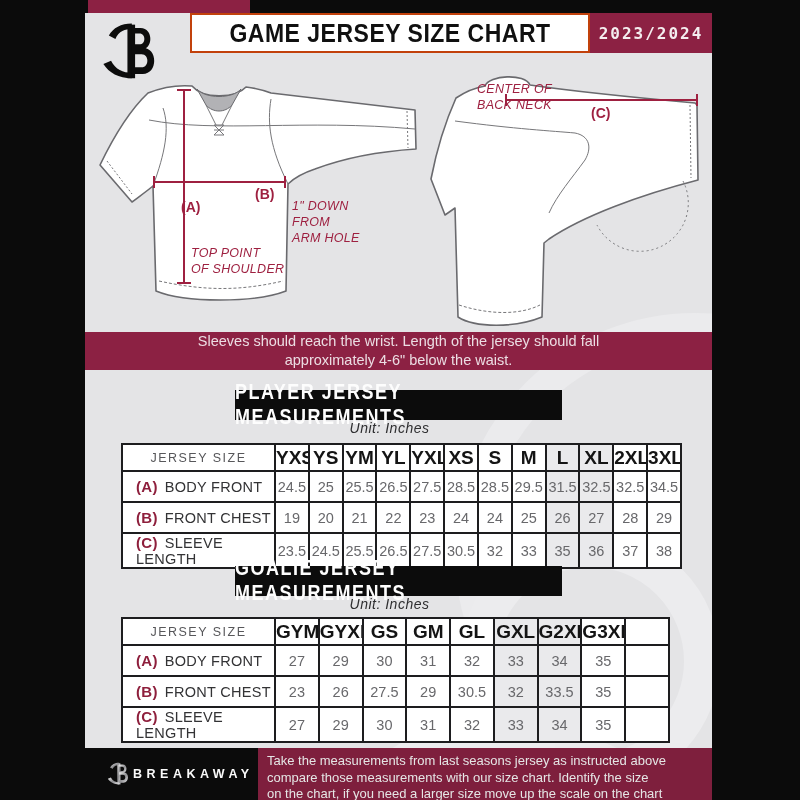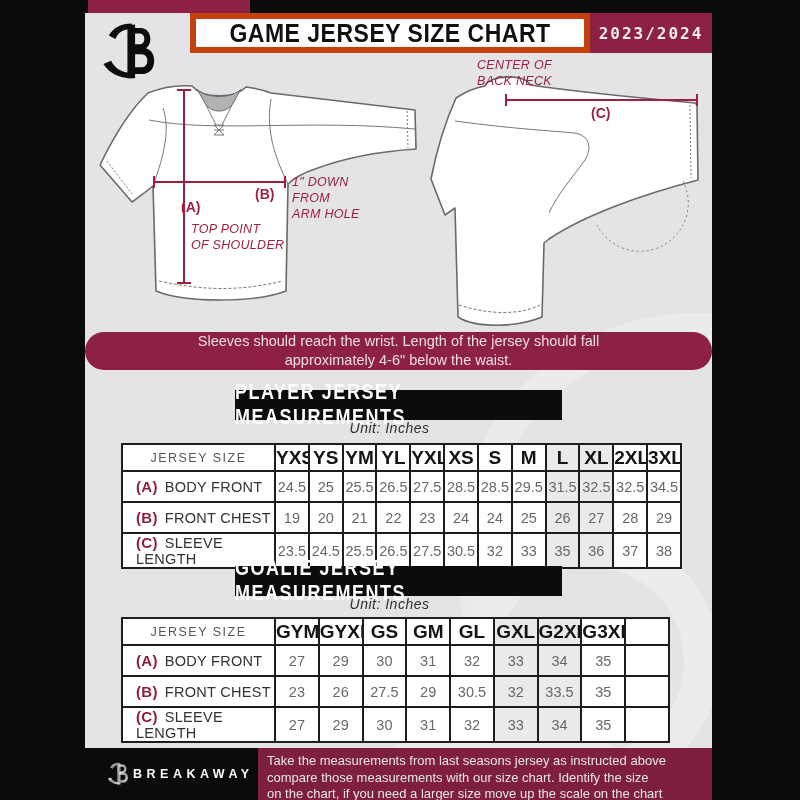--- a/index.html
+++ b/index.html
@@ -7,39 +7,39 @@
         font-family:"Liberation Sans",sans-serif;}
   .top-strip{position:absolute;left:88px;top:0;width:162px;height:13px;background:#8C2143;}
   .content{position:absolute;left:85px;top:13px;width:627px;height:735px;background:#e4e4e6;overflow:hidden;}
 
   
   .watermark{position:absolute;left:0;top:0;width:627px;height:735px;z-index:0;pointer-events:none;}
 
   
   .logo{position:absolute;left:16px;top:4px;z-index:2;}
   .title-box{position:absolute;left:105px;top:0;width:400px;height:40px;background:#fff;
-             border:6px solid #c2410c;box-sizing:border-box;display:flex;align-items:center;
+             border:2px solid #c2410c;box-sizing:border-box;display:flex;align-items:center;
              justify-content:center;z-index:2;}
   .title-box span{font-size:23px;font-weight:bold;color:#101010;letter-spacing:.5px;
                   transform:scaleY(1.12);display:inline-block;}
   .season-box{position:absolute;left:505px;top:0;width:122px;height:40px;background:#8C2143;
               display:flex;align-items:center;justify-content:center;z-index:2;
               font-family:"DejaVu Sans Mono",monospace;font-weight:bold;font-size:16px;
               letter-spacing:2px;color:#f4edef;}
 
   
   .diagram{position:absolute;left:0;top:40px;width:627px;height:279px;z-index:1;}
   .diagram svg{position:absolute;left:0;top:0;}
   .anno{position:absolute;color:#9E2040;z-index:2;}
   .anno.code{font-weight:bold;font-size:14px;}
-  .anno.note{font-style:italic;font-size:12.5px;line-height:1.28;white-space:pre-line;letter-spacing:.3px;}
+  .anno.note{font-style:italic;font-size:12.5px;line-height:1.28;white-space:pre-line;letter-spacing:.3px;margin-top:24px;}
 
   
   .notice{position:absolute;left:0;top:319px;width:627px;height:38px;background:#8C2143;z-index:1;
-          display:flex;flex-direction:column;align-items:center;justify-content:center;border-radius:19px;}
+          display:flex;flex-direction:column;align-items:center;justify-content:center;}
   .notice div{color:#ecdde3;font-size:14.5px;line-height:1.28;}
 
   
   .banner{position:absolute;left:150px;width:327px;height:30px;background:#0c0c0c;border-radius:0;
           display:flex;align-items:center;justify-content:center;z-index:1;}
   .banner span{color:#fdfdfd;font-size:18px;font-weight:bold;letter-spacing:1.5px;
                transform:scaleY(1.2);display:inline-block;}
   .unit{position:absolute;left:0;width:573px;text-align:center;font-style:italic;font-size:14px;
         color:#2e2e30;z-index:1;letter-spacing:.5px;padding-left:18px;}
 

